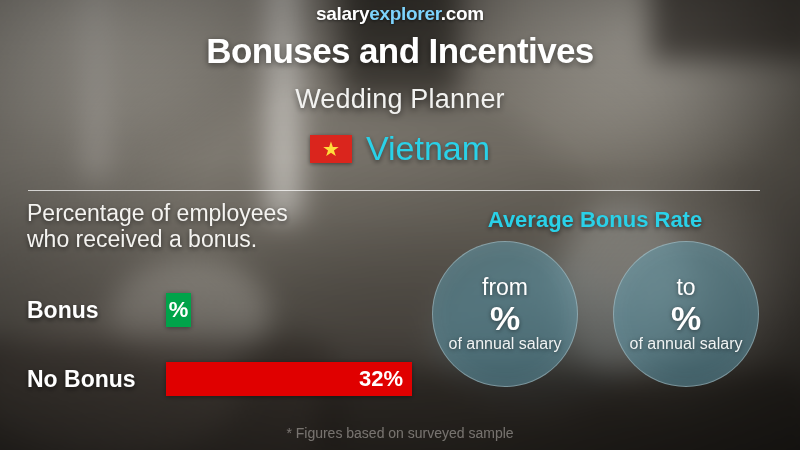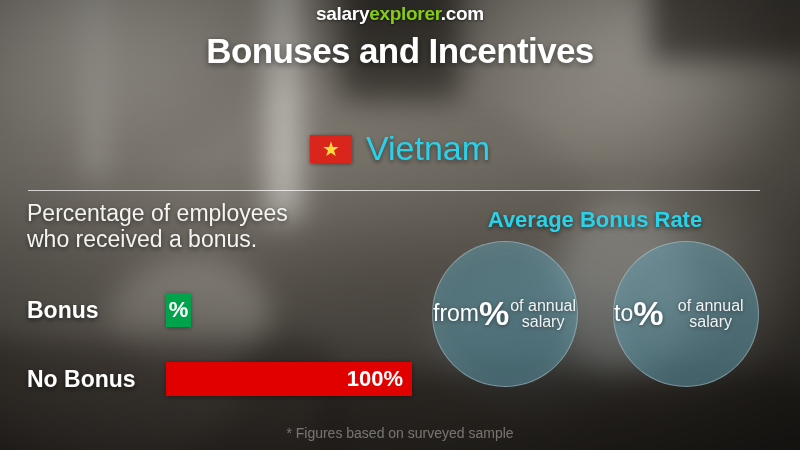--- a/index.html
+++ b/index.html
@@ -61,21 +61,21 @@
     position: absolute;
     top: 3px;
     left: 0; right: 0;
     text-align: center;
     font-size: 19px;
     font-weight: bold;
     letter-spacing: -0.3px;
     color: #ffffff;
     text-shadow: 0 1px 3px rgba(0,0,0,0.55);
   }
-  .brand .exp { color: #84cc16; margin-top: 24px; }
+  .brand .exp { color: #7dd3fc; margin-top: 24px; }
 
   .title {
     position: absolute;
     top: 31px;
     left: 0; right: 0;
     text-align: center;
     font-size: 35px;
     font-weight: bold;
     color: #ffffff;
     letter-spacing: -0.6px;
@@ -193,21 +193,21 @@
   .circle {
     position: absolute;
     top: 241px;
     width: 144px;
     height: 144px;
     border-radius: 50%;
     background: rgba(86,150,170,0.50);
     border: 1px solid rgba(215,235,240,0.38);
     box-shadow: inset 0 0 24px rgba(255,255,255,0.07);
     display: flex;
-    flex-direction: row;
+    flex-direction: column;
     align-items: center;
     justify-content: center;
     text-align: center;
   }
   .circle.c-from { left: 432px; }
   .circle.c-to   { left: 613px; }
   .c-word {
     font-size: 23px;
     font-weight: 300;
     color: #ffffff;
@@ -259,20 +259,21 @@
   </div>
   <div class="bg-vignette"></div>
 
   <div class="content">
 
     <div class="brand">
       <span>salary</span><span class="exp">explorer</span><span>.com</span>
     </div>
 
     <div class="title">Bonuses and Incentives</div>
+    <div class="subtitle">Wedding Planner</div>
 
     <div class="country-row">
       <span class="flag">
         <span class="star">★</span>
       </span>
       <span class="country-name">Vietnam</span>
     </div>
 
     <div class="divider"></div>
 
@@ -281,21 +282,21 @@
       <div>who received a bonus.</div>
     </div>
 
     <div class="bar-row r1">
       <span class="bar-label">Bonus</span>
       <span class="bar green">%</span>
     </div>
 
     <div class="bar-row r2">
       <span class="bar-label">No Bonus</span>
-      <span class="bar red">100%</span>
+      <span class="bar red">32%</span>
     </div>
 
     <div class="avg-head">Average Bonus Rate</div>
 
     <div class="circle c-from">
       <div class="c-word">from</div>
       <div class="c-pct">%</div>
       <div class="c-sub">of annual salary</div>
     </div>
 

